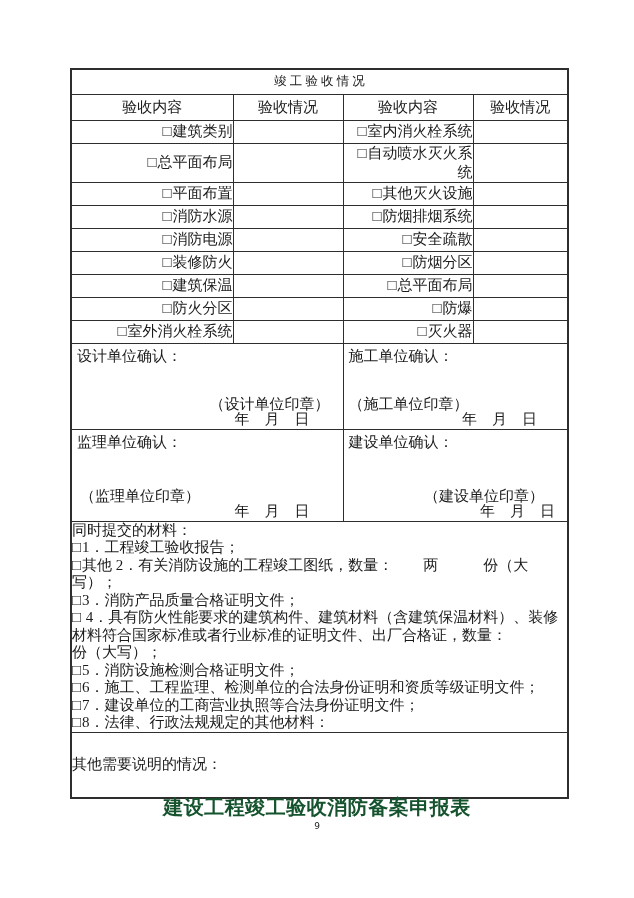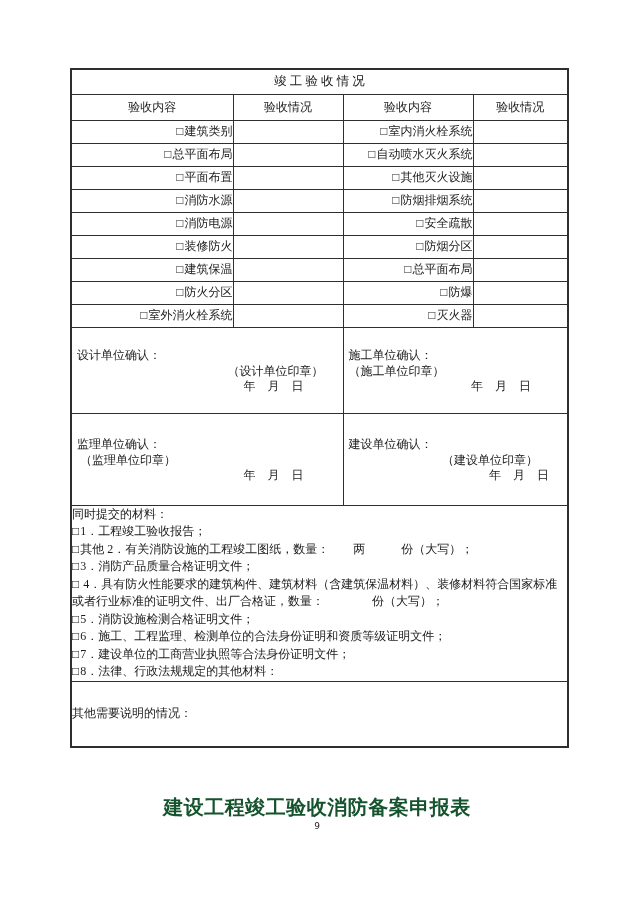--- a/index.html
+++ b/index.html
@@ -19,38 +19,38 @@
   table.form-table {
     position: absolute;
     left: 70px; top: 68px;
     width: 497px;
     border-collapse: collapse;
     table-layout: fixed;
     border: 2px solid #2e2e2e;
   }
   table.form-table td {
     border: 1px solid #2e2e2e;
-    font-size: 12px;
+    font-size: 15px;
     padding: 0;
     vertical-align: middle;
     overflow: hidden;
   }
   tr.row-title td { height: 25px; text-align: center; font-size: 12.5px; }
   tr.row-head  td { height: 26px; text-align: center; }
   tr.row-item  td { height: 23px; text-align: right; }
   td.cell-item-left  { text-align: center; }
   td.cell-item-right { text-align: left; padding-left: 5px; }
   .cb { display: inline-block; margin-right: 1px; }
 
   td.confirm-cell { vertical-align: top; padding: 0; }
   tr.row-confirm-1 td { height: 86px; }
   tr.row-confirm-2 td { height: 92px; }
   .confirm-inner {
-    display: flex; flex-direction: column; justify-content: center;
-    height: 100%; padding: 3px 6px 2px 0;
+    display: flex; flex-direction: column; justify-content: space-between;
+    height: 100%; padding: 3px 0 2px 0;
   }
   .confirm-title { padding-left: 5px; }
   .seal-line, .date-line { line-height: 15px; }
   .s1-left  .seal-line { text-align: right; padding-right: 13px; }
   .s1-left  .date-line { text-align: right; padding-right: 33px; }
   .s1-right .seal-line { text-align: left;  padding-left: 5px; }
   .s1-right .date-line { text-align: right; padding-right: 30px; }
   .s2-left  .seal-line { text-align: left;  padding-left: 8px; }
   .s2-left  .date-line { text-align: right; padding-right: 33px; }
   .s2-right .seal-line { text-align: right; padding-right: 23px; }

